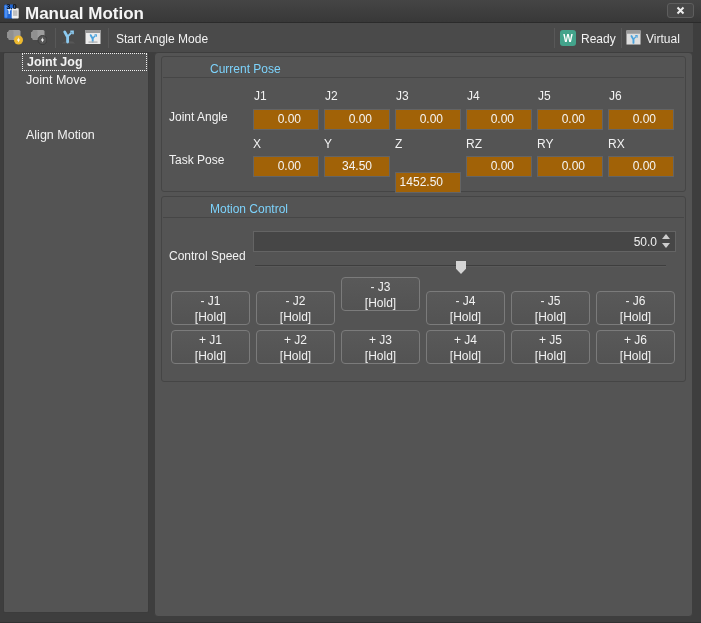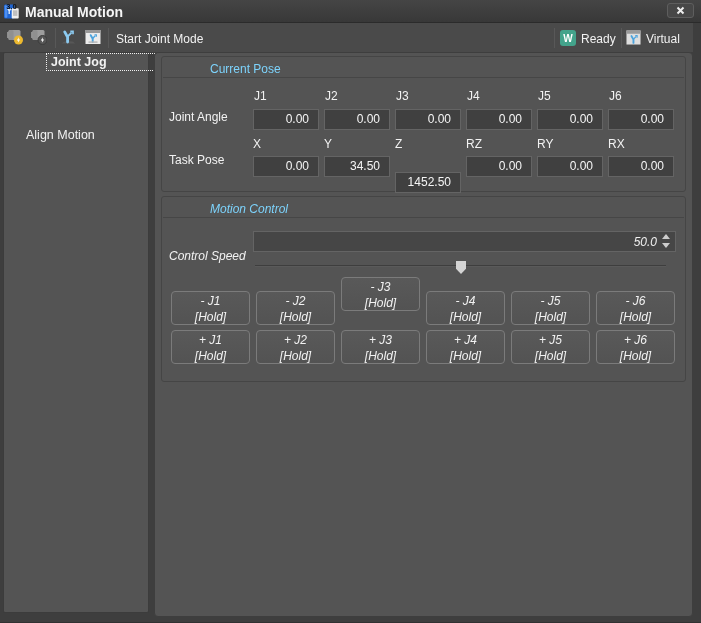--- a/index.html
+++ b/index.html
@@ -10,52 +10,52 @@
     font-family:"Liberation Sans", sans-serif;
     font-size:12px; color:#f0f0f0;
     -webkit-font-smoothing:antialiased;
   }
   .abs { position:absolute; }
 
   
   #titlebar { position:absolute; left:0; top:0; width:701px; height:23px;
     background:linear-gradient(#454545,#383838);
     border-bottom:1px solid #2b2b2b; }
-  #titletext { position:absolute; left:25px; top:4px; font-weight:bold; font-size:14px; color:#f5f5f5; }
+  #titletext { position:absolute; left:25px; top:4px; font-weight:bold; font-size:17px; color:#f5f5f5; }
   #closebtn { position:absolute; left:667px; top:3px; width:27px; height:15px;
     background:#474747; border:1px solid #5e5e5e; border-radius:3px; }
 
   
   #toolbar { position:absolute; left:0; top:23px; width:693px; height:29px; background:#4a4a4a; }
   .tsep { position:absolute; top:28px; width:1px; height:20px; background:#3a3a3a; border-right:1px solid #585858; }
   #tbtext { position:absolute; left:116px; top:32px; color:#f2f2f2; }
   #readytext { position:absolute; left:581px; top:32px; color:#f2f2f2; }
   #virtualtext { position:absolute; left:646px; top:32px; color:#f2f2f2; }
 
   
   #sidebar { position:absolute; left:3px; top:52px; width:146px; height:561px;
     background:#545454; border:1px solid #3c3c3c; border-radius:2px; }
   .li { position:absolute; left:18px; width:125px; height:18px; line-height:18px;
     padding-left:4px; font-size:12.5px; color:#f2f2f2; }
-  .li.sel { font-weight:bold; padding-left:5px; outline:1px dotted #f0f0f0; outline-offset:-1px;margin-left:24px; }
+  .li.sel { font-weight:bold; padding-left:5px; outline:1px dotted #f0f0f0; outline-offset:-1px; }
 
   
   #rpanel { position:absolute; left:154px; top:52px; width:539px; height:565px;
     background:#545454; border:1px solid #3e3e3e; border-radius:4px; }
   .group { position:absolute; left:6px; width:525px;
     border:1px solid #454545; border-radius:3px; }
   .gtitle { position:absolute; left:12px; top:5px; color:#7dd3fc;margin-left:36px; }
   .gline { position:absolute; left:1px; right:1px; top:20px; height:1px; background:#464646; }
   #group1 { top:3px; height:136px; }
-  #group2 { top:143px; height:186px;font-style:italic; }
+  #group2 { top:143px; height:186px; }
 
   .flabel { position:absolute; color:#f2f2f2; }
-  .field { position:absolute; width:66px; height:21px; background:#404040;
+  .field { position:absolute; width:66px; height:21px; background:#a16207;
     border:1px solid #646464; color:#f5f5f5; text-align:right;
-    line-height:19px; padding-right:9px; }
+    line-height:19px; padding-right:17px; }
 
   
   #spinner { position:absolute; left:91px; top:34px; width:423px; height:21px;
     background:#464646; border:1px solid #646464; }
   #spinval { position:absolute; right:28px; top:38px; }
   .sparrow { position:absolute; right:15px; width:0; height:0; border-left:4px solid transparent; border-right:4px solid transparent; }
 
   
   #track { position:absolute; left:93px; top:68px; width:411px; height:2px;
     background:#3e3e3e; border-bottom:1px solid #5a5a5a; }
@@ -120,21 +120,21 @@
   <rect x="0.5" y="1" width="15" height="14" fill="#ececec"></rect>
   <rect x="0.5" y="1" width="15" height="3" fill="#989898"></rect>
   <g transform="translate(3.2,4.2) scale(0.68)">
     <path d="M6.6 13 L6.6 8.2 L3.7 2.9" stroke="#4aa3dd" stroke-width="2.8" fill="none" stroke-linecap="round" stroke-linejoin="round"></path>
     <path d="M6.8 7.4 L10 4.1" stroke="#4aa3dd" stroke-width="2" fill="none" stroke-linecap="round"></path>
     <path d="M9.3 2.3 L12 2.3 L12 5.3" stroke="#4aa3dd" stroke-width="1.7" fill="none"></path>
   </g>
   <rect x="3.5" y="12.4" width="9" height="1.4" fill="#b5b5b5"></rect>
 </svg>
 <div class="tsep" style="left:108px;"></div>
-<div id="tbtext">Start Joint Mode</div>
+<div id="tbtext">Start Angle Mode</div>
 <div class="tsep" style="left:554px;"></div>
 
 <svg class="abs" style="left:560px;top:30px;" width="16" height="16" viewBox="0 0 16 16">
   <rect x="0" y="0" width="16" height="16" rx="3" fill="#43a38b"></rect>
   <text x="8" y="12" font-size="10" font-weight="bold" fill="#fff" text-anchor="middle">W</text>
 </svg>
 <div id="readytext">Ready</div>
 <div class="tsep" style="left:621px;"></div>
 
 <svg class="abs" style="left:626px;top:30px;" width="15" height="15" viewBox="0 0 16 16">
@@ -143,20 +143,21 @@
   <g transform="translate(3.2,4.4) scale(0.72)">
     <path d="M6.6 13 L6.6 8.2 L3.7 2.9" stroke="#4aa3dd" stroke-width="2.8" fill="none" stroke-linecap="round" stroke-linejoin="round"></path>
     <path d="M6.8 7.4 L10 4.1" stroke="#4aa3dd" stroke-width="2" fill="none" stroke-linecap="round"></path>
     <path d="M9.3 2.3 L12 2.3 L12 5.3" stroke="#4aa3dd" stroke-width="1.7" fill="none"></path>
   </g>
 </svg>
 <div id="virtualtext">Virtual</div>
 
 <div id="sidebar">
   <div class="li sel" style="top:0px;">Joint Jog</div>
+  <div class="li" style="top:18px;">Joint Move</div>
   <div class="li" style="top:73px;">Align Motion</div>
 </div>
 
 <div id="rpanel">
   <div class="group" id="group1">
     <div class="gtitle">Current Pose</div>
     <div class="gline"></div>
     <div class="flabel" style="left:7px;top:53px;">Joint Angle</div>
     <div class="flabel" style="left:7px;top:96px;">Task Pose</div>
 

